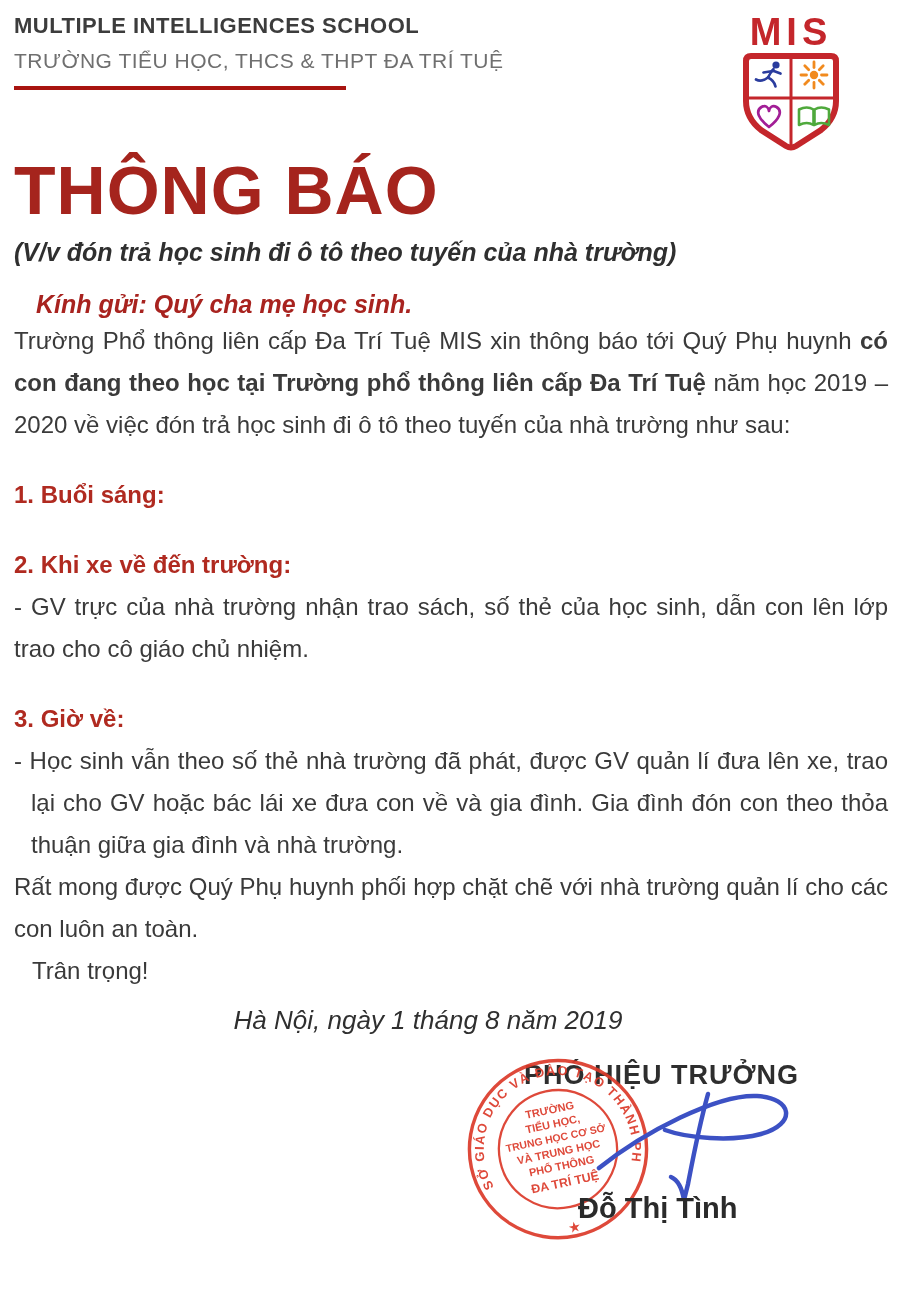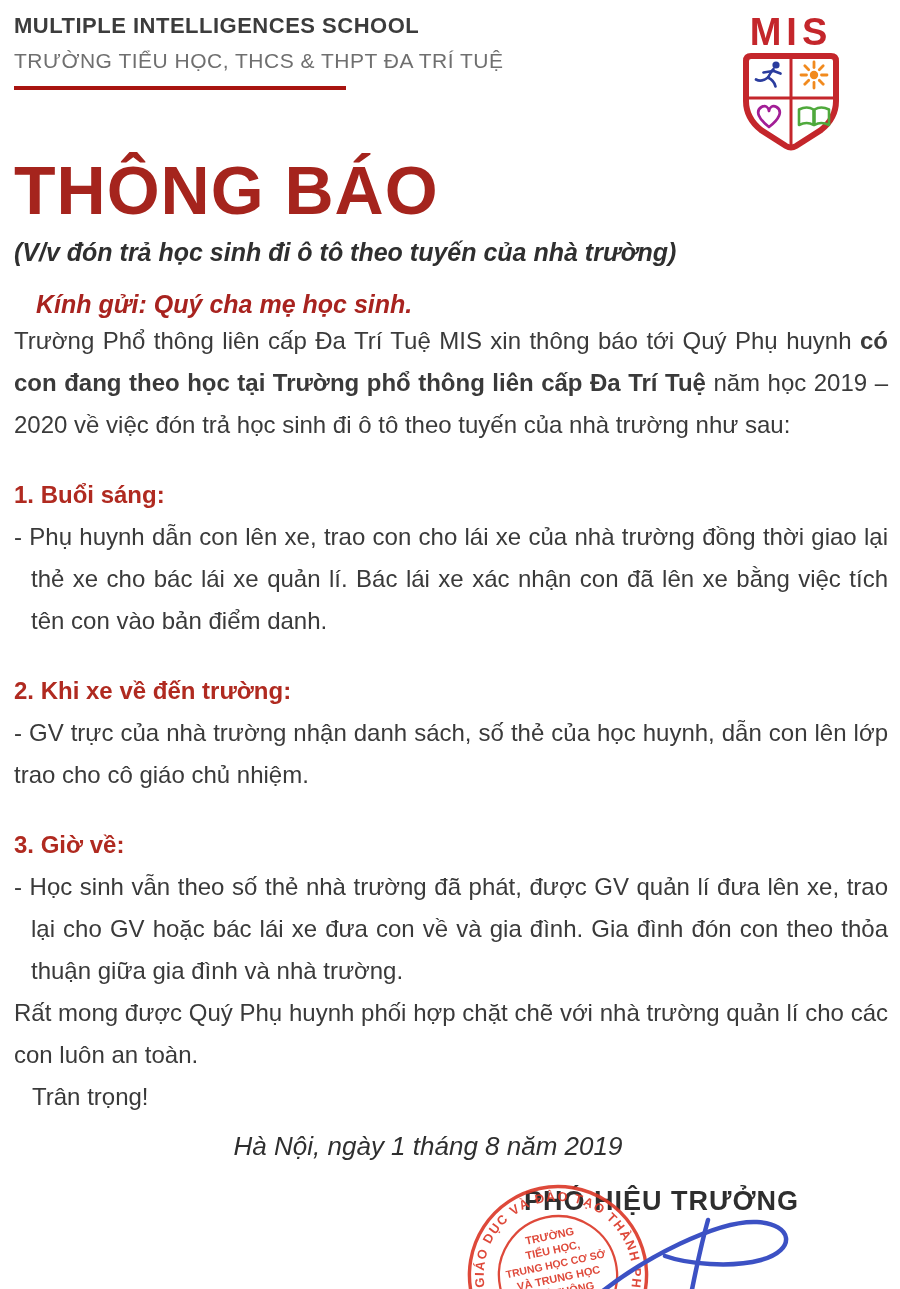--- a/index.html
+++ b/index.html
@@ -117,24 +117,23 @@
     </svg>
   </div>
 
   <h1 class="doc-title">THÔNG BÁO</h1>
   <div class="subject">(V/v đón trả học sinh đi ô tô theo tuyến của nhà trường)</div>
   <div class="salutation">Kính gửi: Quý cha mẹ học sinh.</div>
 
   <p class="para intro"><span>Trường Phổ thông liên cấp Đa Trí Tuệ MIS xin thông báo tới Quý Phụ huynh </span><b>có con đang theo học tại Trường phổ thông liên cấp Đa Trí Tuệ</b><span> năm học 2019 – 2020 về việc đón trả học sinh đi ô tô theo tuyến của nhà trường như sau:</span></p>
 
   <div class="sec-head">1. Buổi sáng:</div>
-  <p class="para hang">- Phụ huynh dẫn con lên xe, trao con cho lái xe của nhà trường đồng thời giao lại thẻ xe cho bác lái xe quản lí. Bác lái xe xác nhận con đã lên xe bằng việc tích tên con vào bản điểm danh.</p>
 
   <div class="sec-head">2. Khi xe về đến trường:</div>
-  <p class="para"> - GV trực của nhà trường nhận danh sách, số thẻ của học huynh, dẫn con lên lớp trao cho cô giáo chủ nhiệm.</p>
+  <p class="para"> - GV trực của nhà trường nhận trao sách, số thẻ của học sinh, dẫn con lên lớp trao cho cô giáo chủ nhiệm.</p>
 
   <div class="sec-head">3. Giờ về:</div>
   <p class="para hang">- Học sinh vẫn theo số thẻ nhà trường đã phát, được GV quản lí đưa lên xe, trao lại cho GV hoặc bác lái xe đưa con về và gia đình. Gia đình đón con theo thỏa thuận giữa gia đình và nhà trường.</p>
 
   <p class="para">Rất mong được Quý Phụ huynh phối hợp chặt chẽ với nhà trường quản lí cho các con luôn an toàn.</p>
   <div class="regards">Trân trọng!</div>
   <div class="dateline">Hà Nội, ngày 1 tháng 8 năm 2019</div>
 
   <div class="sig-area">
     <div class="sig-role">PHÓ HIỆU TRƯỞNG</div>

